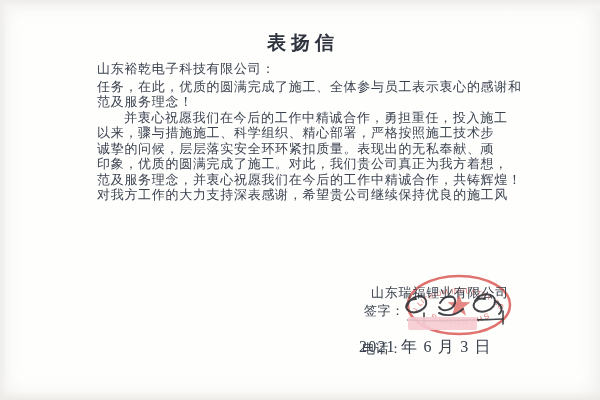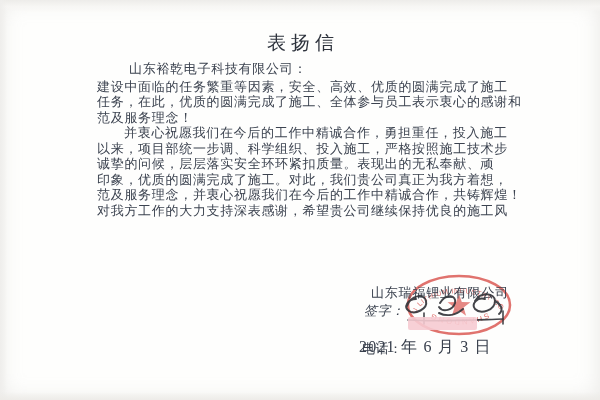--- a/index.html
+++ b/index.html
@@ -21,34 +21,34 @@
     position:absolute;left:0;bottom:0;width:600px;height:8px;
     background:linear-gradient(0deg,#eceae6 0%,rgba(255,255,255,0) 100%);
     opacity:.8;
   }
   .edge-left{
     position:absolute;left:0;top:0;width:7px;height:400px;
     background:linear-gradient(90deg,#efeeec 0%,rgba(255,255,255,0) 100%);
   }
   .title{
     position:absolute;left:97px;top:30px;width:412px;
-    text-align:center;font-size:19px;font-weight:normal;
+    text-align:center;font-size:19px;font-weight:bold;
     letter-spacing:5px;color:#2e333d;
   }
   .body-text{
     position:absolute;left:97px;top:61px;width:414px;
     font-size:13px;line-height:15.5px;color:#3c4350;
     letter-spacing:0.7px;
   }
   .line{white-space:nowrap;}
-  .line.salutation{margin-bottom:2px;margin-left:32px;}
+  .line.salutation{margin-bottom:2px;}
   .line.indent{text-indent:27px;}
   .sig-block{position:absolute;color:#39404d;font-size:13px;z-index:2;}
   .sig-company{left:371px;top:284px;letter-spacing:0.8px;}
-  .sig-sign{left:364px;top:302px;letter-spacing:0.5px;font-style:italic;}
+  .sig-sign{left:364px;top:302px;letter-spacing:0.5px;}
   .sig-phone{left:362px;top:340px;letter-spacing:0.5px;}
   .sig-date{left:359px;top:337px;letter-spacing:1.2px;font-size:16px;}
   .seal{
     position:absolute;left:404px;top:272px;width:110px;height:70px;
     z-index:1;mix-blend-mode:multiply;opacity:.85;
   }
   .handwriting{
     position:absolute;left:393px;top:287px;width:125px;height:42px;
     z-index:3;
   }
@@ -62,25 +62,24 @@
 
 <div class="page">
   <div class="edge-top"></div>
   <div class="edge-left"></div>
   <div class="edge-bottom"></div>
 
   <div class="title">表扬信</div>
 
   <div class="body-text">
     <div class="line salutation">山东裕乾电子科技有限公司：</div>
-    <div class="line">建设中面临的任务繁重等因素，安全、高效、优质的圆满完成了施工</div>
     <div class="line">任务，在此，优质的圆满完成了施工、全体参与员工表示衷心的感谢和</div>
     <div class="line">范及服务理念！</div>
     <div class="line indent">并衷心祝愿我们在今后的工作中精诚合作，勇担重任，投入施工</div>
-    <div class="line">以来，项目部统一步调、科学组织、投入施工，严格按照施工技术步</div>
+    <div class="line">以来，骤与措施施工、科学组织、精心部署，严格按照施工技术步</div>
     <div class="line">诚挚的问候，层层落实安全环环紧扣质量。表现出的无私奉献、顽</div>
     <div class="line">印象，优质的圆满完成了施工。对此，我们贵公司真正为我方着想，</div>
     <div class="line">范及服务理念，并衷心祝愿我们在今后的工作中精诚合作，共铸辉煌！</div>
     <div class="line">对我方工作的大力支持深表感谢，希望贵公司继续保持优良的施工风</div>
   </div>
 
   <svg class="seal" viewBox="0 0 110 70">
     <defs>
       <path id="arcTop" d="M 13 40 A 43 24 0 0 1 97 40" fill="none"></path>
       <path id="arcBottom" d="M 95 30 A 42 25 0 0 1 15 30" fill="none"></path>

